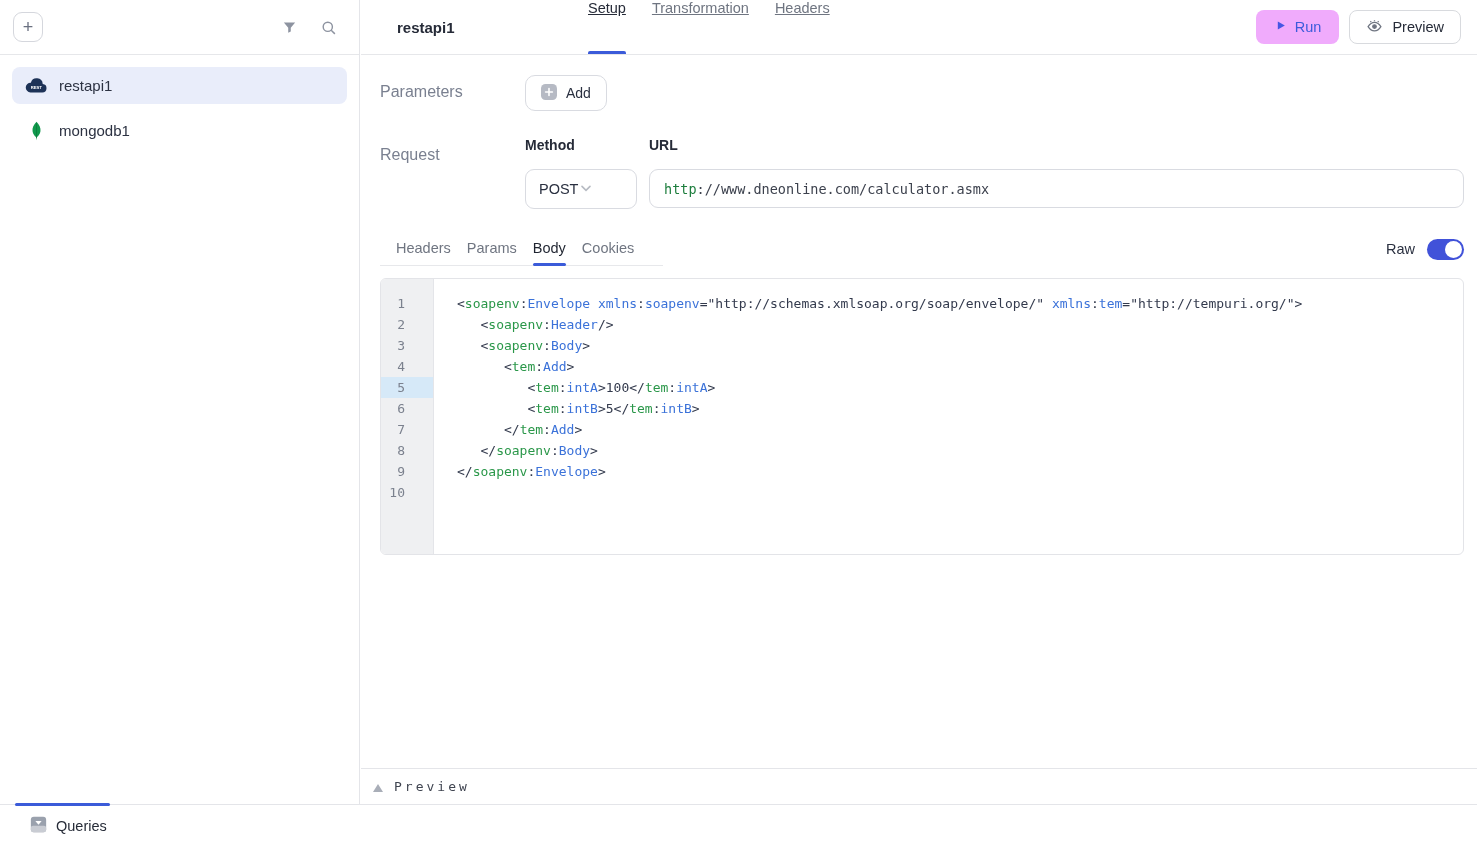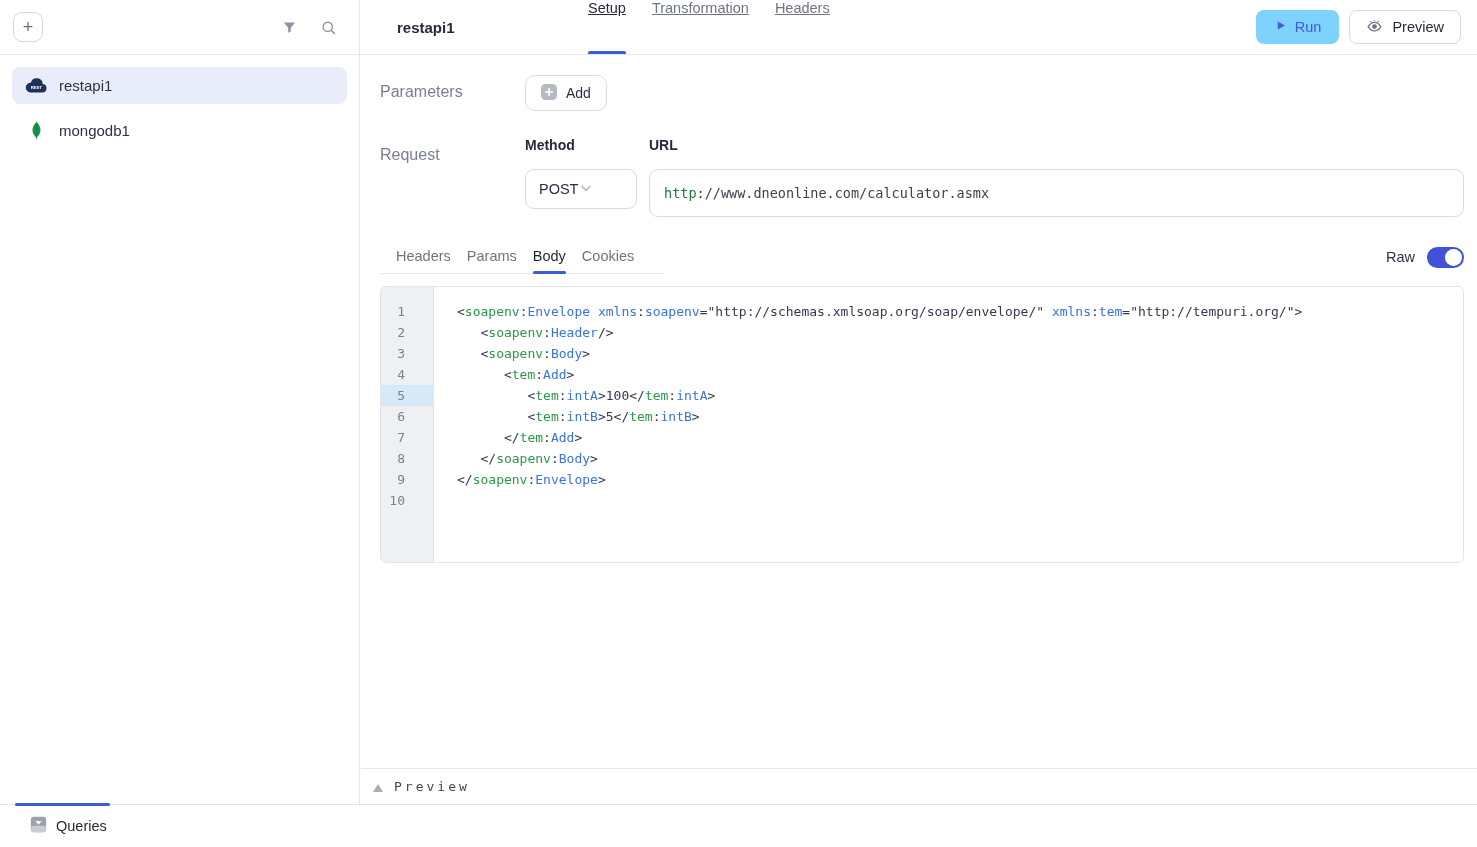--- a/index.html
+++ b/index.html
@@ -20,37 +20,37 @@
 
   
   .main { position:absolute; left:361px; top:0; right:0; height:804px; background:#fff; }
   .topbar { position:relative; height:55px; border-bottom:1px solid #e6e7ea; display:flex; align-items:center; padding:0 16px 0 36px; }
   .page-title { font-size:15px; font-weight:700; color:#262b38; }
   .topbar-tabs { position:absolute; left:227px; top:0; height:100%; display:flex; gap:26px; }
   .top-tab { display:flex; align-items:flex-start; font-size:14.5px; color:#6f7581; cursor:pointer; position:relative;text-decoration:underline; }
   .top-tab.active { color:#262b38; font-weight:500; }
   .top-tab.active .tab-underline { position:absolute; left:0; right:0; bottom:0; height:3px; background:#3b5bd9; border-radius:2px 2px 0 0; }
   .topbar-actions { margin-left:auto; display:flex; gap:10px; }
-  .btn-run { display:flex; align-items:center; gap:8px; height:34px; padding:0 18px; background:#7dd3fc; border:none; border-radius:8px; color:#3b5bdb; font-size:14.5px; font-weight:500; cursor:pointer; font-family:inherit; }
+  .btn-run { display:flex; align-items:center; gap:8px; height:34px; padding:0 18px; background:#f0abfc; border:none; border-radius:8px; color:#3b5bdb; font-size:14.5px; font-weight:500; cursor:pointer; font-family:inherit; }
   .btn-preview { display:flex; align-items:center; gap:9px; height:34px; padding:0 16px; background:#fff; border:1px solid #d8dade; border-radius:8px; color:#262b38; font-size:14.5px; font-weight:500; cursor:pointer; font-family:inherit; }
 
   
   .content { padding:20px 13px 0 19px; }
   .form-row { display:flex; }
   .row-label { width:145px; flex:0 0 145px; font-size:16px; color:#7a8090; padding-top:9px; }
   .params-row .row-label { padding-top:8px; }
   .btn-add { display:flex; align-items:center; gap:9px; height:36px; padding:0 15px; background:#fff; border:1px solid #d9dbe1; border-radius:10px; font-size:14px; font-weight:500; color:#2a3040; cursor:pointer; font-family:inherit; }
   .request-row { margin-top:26px; }
   .req-fields { flex:1; display:flex; gap:12px; }
   .field-label { font-size:14px; font-weight:700; color:#262b38; margin-bottom:16px; }
   .method-col { width:112px; flex:0 0 112px; }
   .url-col { flex:1; }
   .select-box { height:40px; border:1px solid #d9dbe1; border-radius:9px; display:flex; align-items:center; padding:0 10px 0 13px; font-size:14.5px; color:#2a3040; cursor:pointer; background:#fff; }
   .select-box svg { margin-left:auto; }
-  .input-box { height:48px; border:1px solid #d9dbe1; border-radius:9px; display:flex; align-items:center; padding:0 14px; font-family:"DejaVu Sans Mono", monospace; font-size:13.5px; background:#fff; cursor:text; white-space:pre; }
+  .input-box { height:39px; border:1px solid #d9dbe1; border-radius:9px; display:flex; align-items:center; padding:0 14px; font-family:"DejaVu Sans Mono", monospace; font-size:13.5px; background:#fff; cursor:text; white-space:pre; }
   .url-scheme { color:#1e7e3e; }
   .url-rest { color:#3c414d; }
 
   
   .body-tabs-row { margin-top:27px; display:flex; align-items:center; }
   .body-tabs { display:flex; gap:16px; width:283px; padding-left:16px; border-bottom:1px solid #e7e8eb; }
   .body-tab { font-size:14.5px; color:#6f7581; padding:4px 0 9px; cursor:pointer; position:relative; }
   .body-tab.active { color:#1f2430; font-weight:500; }
   .body-tab.active .tab-underline { position:absolute; left:0; right:0; bottom:-1px; height:3px; background:#3b5bd9; border-radius:2px; }
   .raw-wrap { margin-left:auto; display:flex; align-items:center; gap:12px; padding-bottom:4px; }

